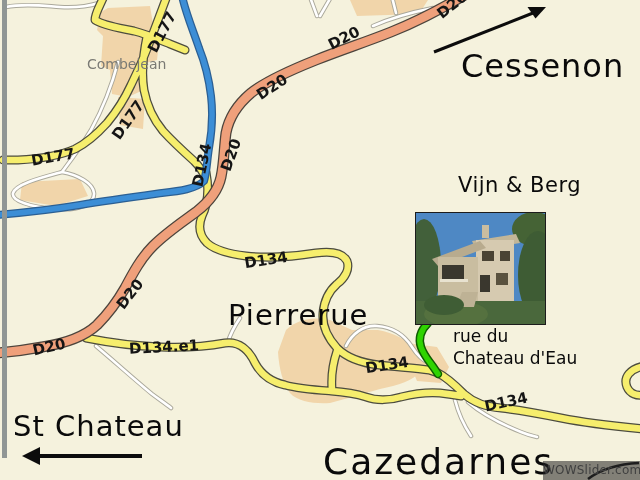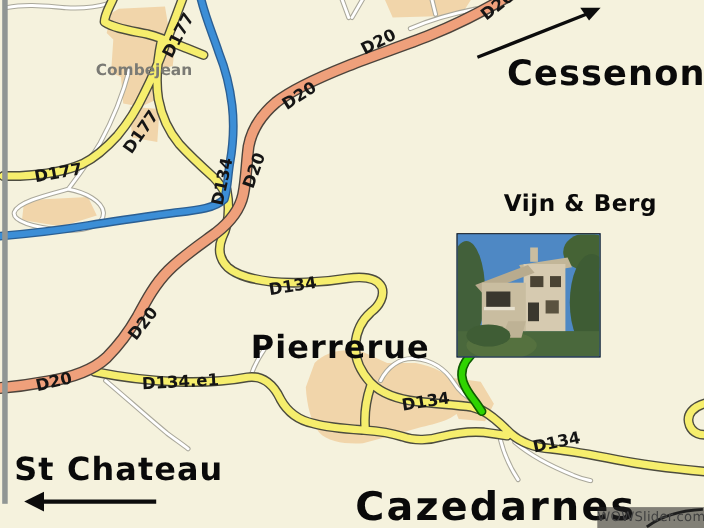--- a/index.html
+++ b/index.html
@@ -17,21 +17,21 @@
   .oc{stroke:#4c443c;stroke-width:11;}
   .of{stroke:#efa07b;stroke-width:8.5;}
   .gc{stroke:#0f5c00;stroke-width:8.5;}
   .gf{stroke:#2fd400;stroke-width:5.5;}
   .village{fill:#f1d5aa;stroke:none;}
   .arrow{stroke:#0c0c0c;fill:none;}
   .arrowhead{fill:#0c0c0c;stroke:none;}
   .borderbar{fill:#909694;}
   .swoosh{stroke:#1a1a1a;stroke-width:2.5;fill:none;}
   
-  .lbl{position:absolute;white-space:nowrap;color:#0a0a0a;font-weight:bold;}
+  .lbl{position:absolute;white-space:nowrap;color:#0a0a0a;font-weight:normal;}
   .city-combejean{left:87px;top:56px;font-size:14px;color:#7a7a74;}
   .city-cessenon{left:413px;top:47px;font-size:32px;letter-spacing:1px;margin-left:48px;}
   .city-pierrerue{left:228px;top:298px;font-size:29px;letter-spacing:1px;}
   .city-stchinian{left:13px;top:409px;font-size:29px;letter-spacing:1px;}
   .city-cazedarnes{left:323px;top:441px;font-size:36px;letter-spacing:2px;}
   .poi-name{left:418px;top:173px;font-size:21px;letter-spacing:0.5px;margin-left:40px;}
   .poi-street{left:453px;top:325px;font-size:17px;line-height:22px;white-space:pre-line;}
   .road-label{position:absolute;white-space:nowrap;color:#151515;font-weight:bold;font-size:15px;transform-origin:center;}
   
   .photo{position:absolute;left:415px;top:212px;width:129px;height:111px;border:1px solid #1c1c1c;background:#4e88c4;overflow:hidden;}
@@ -134,20 +134,22 @@
     </svg>
   </div>
 
   <div class="lbl city-combejean">Combejean</div>
   <div class="lbl city-cessenon">Cessenon</div>
   <div class="lbl city-pierrerue">Pierrerue</div>
   <div class="lbl city-stchinian">St Chateau</div>
   <div class="lbl city-cazedarnes">Cazedarnes</div>
 
   <div class="lbl poi-name">Vijn &amp; Berg</div>
+  <div class="lbl poi-street">rue du
+Chateau d'Eau</div>
 
   <div id="road-labels">
       <div class="road-label" style="left: 162px; top: 32px; transform: translate(-50%, -50%) rotate(-62deg);">D177</div>
       <div class="road-label" style="left: 128px; top: 120px; transform: translate(-50%, -50%) rotate(-55deg);">D177</div>
       <div class="road-label" style="left: 53px; top: 157px; transform: translate(-50%, -50%) rotate(-10deg);">D177</div>
       <div class="road-label" style="left: 452px; top: 5px; transform: translate(-50%, -50%) rotate(-38deg);">D20</div>
       <div class="road-label" style="left: 344px; top: 38px; transform: translate(-50%, -50%) rotate(-27deg);">D20</div>
       <div class="road-label" style="left: 272px; top: 87px; transform: translate(-50%, -50%) rotate(-33deg);">D20</div>
       <div class="road-label" style="left: 231px; top: 155px; transform: translate(-50%, -50%) rotate(-70deg);">D20</div>
       <div class="road-label" style="left: 130px; top: 294px; transform: translate(-50%, -50%) rotate(-52deg);">D20</div>

